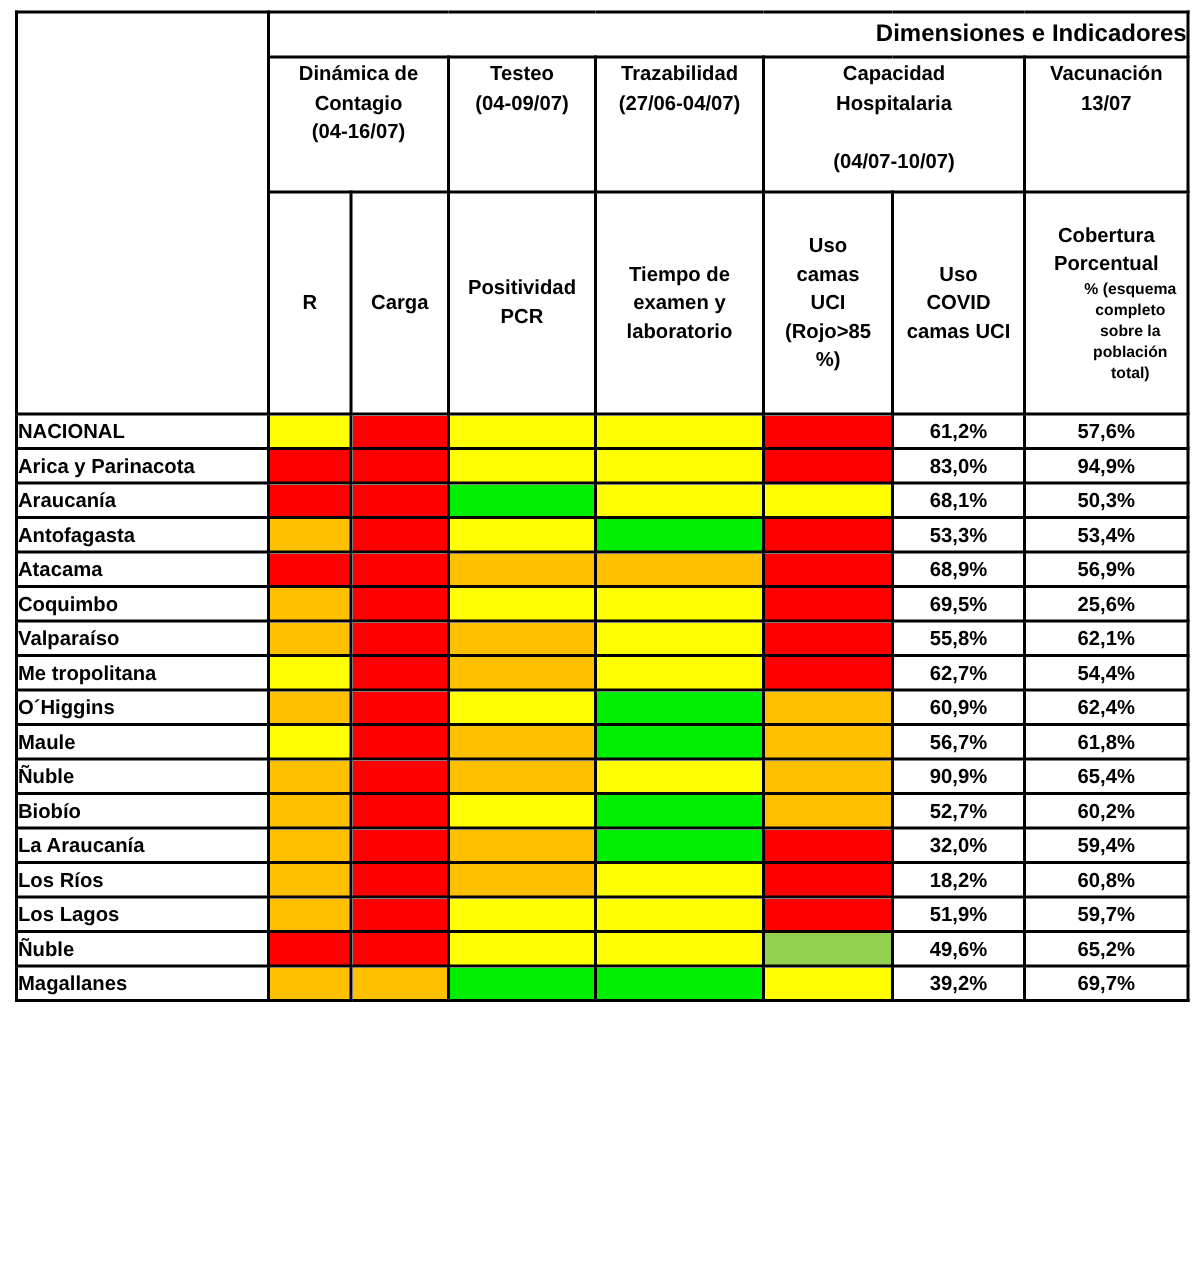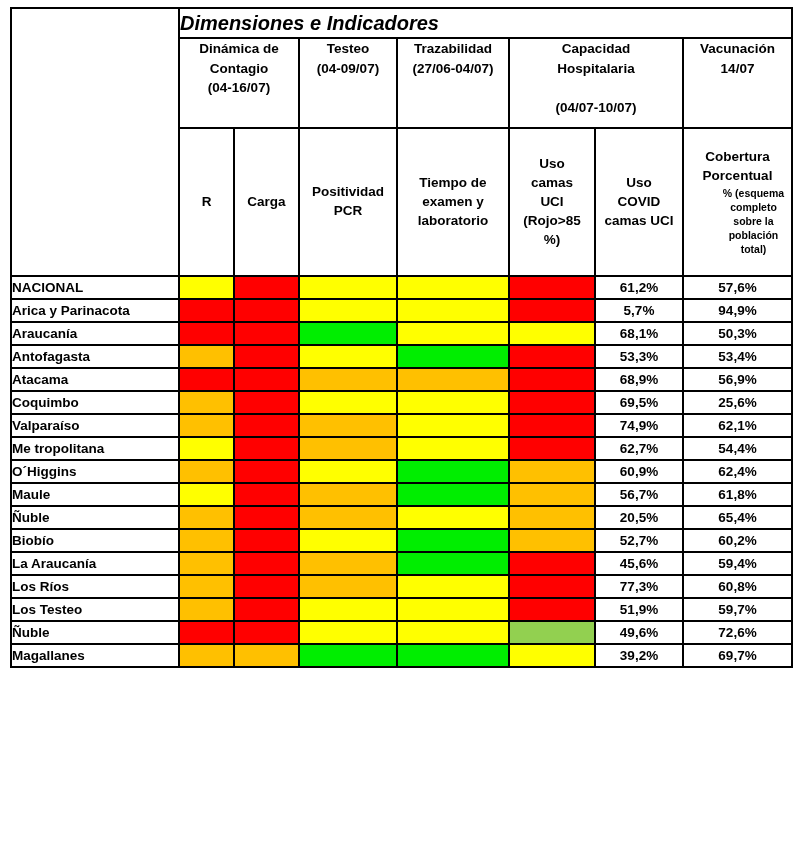--- a/index.html
+++ b/index.html
@@ -26,24 +26,23 @@
     width: 781px;
     font-weight: bold;
   }
   table.indicators td, table.indicators th {
     border: 2px solid #000000;
     padding: 0;
     overflow: hidden;
   }
   th.title-cell {
     height: 28px;
-    font-size: 20px;
-    text-align: left;
+    font-size: 16px;
+    text-align: right;
     vertical-align: middle;
-    font-style: italic;
   }
   td.corner-cell {
     background: #ffffff;
   }
   th.group-cell {
     height: 88px;
     font-size: 13.5px;
     line-height: 1.45;
     text-align: center;
     vertical-align: top;
@@ -111,21 +110,21 @@
 (04-16/07)</th>
         <th class="group-cell">Testeo
 (04-09/07)</th>
         <th class="group-cell">Trazabilidad
 (27/06-04/07)</th>
         <th class="group-cell" colspan="2">Capacidad
 Hospitalaria
 
 (04/07-10/07)</th>
         <th class="group-cell">Vacunación
-14/07</th>
+13/07</th>
       </tr>
       <tr>
         <th class="sub-cell">R</th>
         <th class="sub-cell">Carga</th>
         <th class="sub-cell">Positividad
 PCR</th>
         <th class="sub-cell">Tiempo de
 examen y
 laboratorio</th>
         <th class="sub-cell">Uso
@@ -158,21 +157,21 @@
           <td class="value">61,2%</td>
           <td class="value">57,6%</td>
         </tr>
         <tr>
           <td class="region">Arica y Parinacota</td>
           <td class="indicator" style="background-color: rgb(255, 0, 0);"></td>
           <td class="indicator" style="background-color: rgb(255, 0, 0);"></td>
           <td class="indicator" style="background-color: rgb(255, 255, 0);"></td>
           <td class="indicator" style="background-color: rgb(255, 255, 0);"></td>
           <td class="indicator" style="background-color: rgb(255, 0, 0);"></td>
-          <td class="value">5,7%</td>
+          <td class="value">83,0%</td>
           <td class="value">94,9%</td>
         </tr>
         <tr>
           <td class="region">Araucanía</td>
           <td class="indicator" style="background-color: rgb(255, 0, 0);"></td>
           <td class="indicator" style="background-color: rgb(255, 0, 0);"></td>
           <td class="indicator" style="background-color: rgb(0, 238, 0);"></td>
           <td class="indicator" style="background-color: rgb(255, 255, 0);"></td>
           <td class="indicator" style="background-color: rgb(255, 255, 0);"></td>
           <td class="value">68,1%</td>
@@ -208,21 +207,21 @@
           <td class="value">69,5%</td>
           <td class="value">25,6%</td>
         </tr>
         <tr>
           <td class="region">Valparaíso</td>
           <td class="indicator" style="background-color: rgb(255, 192, 0);"></td>
           <td class="indicator" style="background-color: rgb(255, 0, 0);"></td>
           <td class="indicator" style="background-color: rgb(255, 192, 0);"></td>
           <td class="indicator" style="background-color: rgb(255, 255, 0);"></td>
           <td class="indicator" style="background-color: rgb(255, 0, 0);"></td>
-          <td class="value">74,9%</td>
+          <td class="value">55,8%</td>
           <td class="value">62,1%</td>
         </tr>
         <tr>
           <td class="region">Me tropolitana</td>
           <td class="indicator" style="background-color: rgb(255, 255, 0);"></td>
           <td class="indicator" style="background-color: rgb(255, 0, 0);"></td>
           <td class="indicator" style="background-color: rgb(255, 192, 0);"></td>
           <td class="indicator" style="background-color: rgb(255, 255, 0);"></td>
           <td class="indicator" style="background-color: rgb(255, 0, 0);"></td>
           <td class="value">62,7%</td>
@@ -248,72 +247,72 @@
           <td class="value">56,7%</td>
           <td class="value">61,8%</td>
         </tr>
         <tr>
           <td class="region">Ñuble</td>
           <td class="indicator" style="background-color: rgb(255, 192, 0);"></td>
           <td class="indicator" style="background-color: rgb(255, 0, 0);"></td>
           <td class="indicator" style="background-color: rgb(255, 192, 0);"></td>
           <td class="indicator" style="background-color: rgb(255, 255, 0);"></td>
           <td class="indicator" style="background-color: rgb(255, 192, 0);"></td>
-          <td class="value">20,5%</td>
+          <td class="value">90,9%</td>
           <td class="value">65,4%</td>
         </tr>
         <tr>
           <td class="region">Biobío</td>
           <td class="indicator" style="background-color: rgb(255, 192, 0);"></td>
           <td class="indicator" style="background-color: rgb(255, 0, 0);"></td>
           <td class="indicator" style="background-color: rgb(255, 255, 0);"></td>
           <td class="indicator" style="background-color: rgb(0, 238, 0);"></td>
           <td class="indicator" style="background-color: rgb(255, 192, 0);"></td>
           <td class="value">52,7%</td>
           <td class="value">60,2%</td>
         </tr>
         <tr>
           <td class="region">La Araucanía</td>
           <td class="indicator" style="background-color: rgb(255, 192, 0);"></td>
           <td class="indicator" style="background-color: rgb(255, 0, 0);"></td>
           <td class="indicator" style="background-color: rgb(255, 192, 0);"></td>
           <td class="indicator" style="background-color: rgb(0, 238, 0);"></td>
           <td class="indicator" style="background-color: rgb(255, 0, 0);"></td>
-          <td class="value">45,6%</td>
+          <td class="value">32,0%</td>
           <td class="value">59,4%</td>
         </tr>
         <tr>
           <td class="region">Los Ríos</td>
           <td class="indicator" style="background-color: rgb(255, 192, 0);"></td>
           <td class="indicator" style="background-color: rgb(255, 0, 0);"></td>
           <td class="indicator" style="background-color: rgb(255, 192, 0);"></td>
           <td class="indicator" style="background-color: rgb(255, 255, 0);"></td>
           <td class="indicator" style="background-color: rgb(255, 0, 0);"></td>
-          <td class="value">77,3%</td>
+          <td class="value">18,2%</td>
           <td class="value">60,8%</td>
         </tr>
         <tr>
-          <td class="region">Los Testeo</td>
+          <td class="region">Los Lagos</td>
           <td class="indicator" style="background-color: rgb(255, 192, 0);"></td>
           <td class="indicator" style="background-color: rgb(255, 0, 0);"></td>
           <td class="indicator" style="background-color: rgb(255, 255, 0);"></td>
           <td class="indicator" style="background-color: rgb(255, 255, 0);"></td>
           <td class="indicator" style="background-color: rgb(255, 0, 0);"></td>
           <td class="value">51,9%</td>
           <td class="value">59,7%</td>
         </tr>
         <tr>
           <td class="region">Ñuble</td>
           <td class="indicator" style="background-color: rgb(255, 0, 0);"></td>
           <td class="indicator" style="background-color: rgb(255, 0, 0);"></td>
           <td class="indicator" style="background-color: rgb(255, 255, 0);"></td>
           <td class="indicator" style="background-color: rgb(255, 255, 0);"></td>
           <td class="indicator" style="background-color: rgb(146, 208, 80);"></td>
           <td class="value">49,6%</td>
-          <td class="value">72,6%</td>
+          <td class="value">65,2%</td>
         </tr>
         <tr>
           <td class="region">Magallanes</td>
           <td class="indicator" style="background-color: rgb(255, 192, 0);"></td>
           <td class="indicator" style="background-color: rgb(255, 192, 0);"></td>
           <td class="indicator" style="background-color: rgb(0, 238, 0);"></td>
           <td class="indicator" style="background-color: rgb(0, 238, 0);"></td>
           <td class="indicator" style="background-color: rgb(255, 255, 0);"></td>
           <td class="value">39,2%</td>
           <td class="value">69,7%</td>

